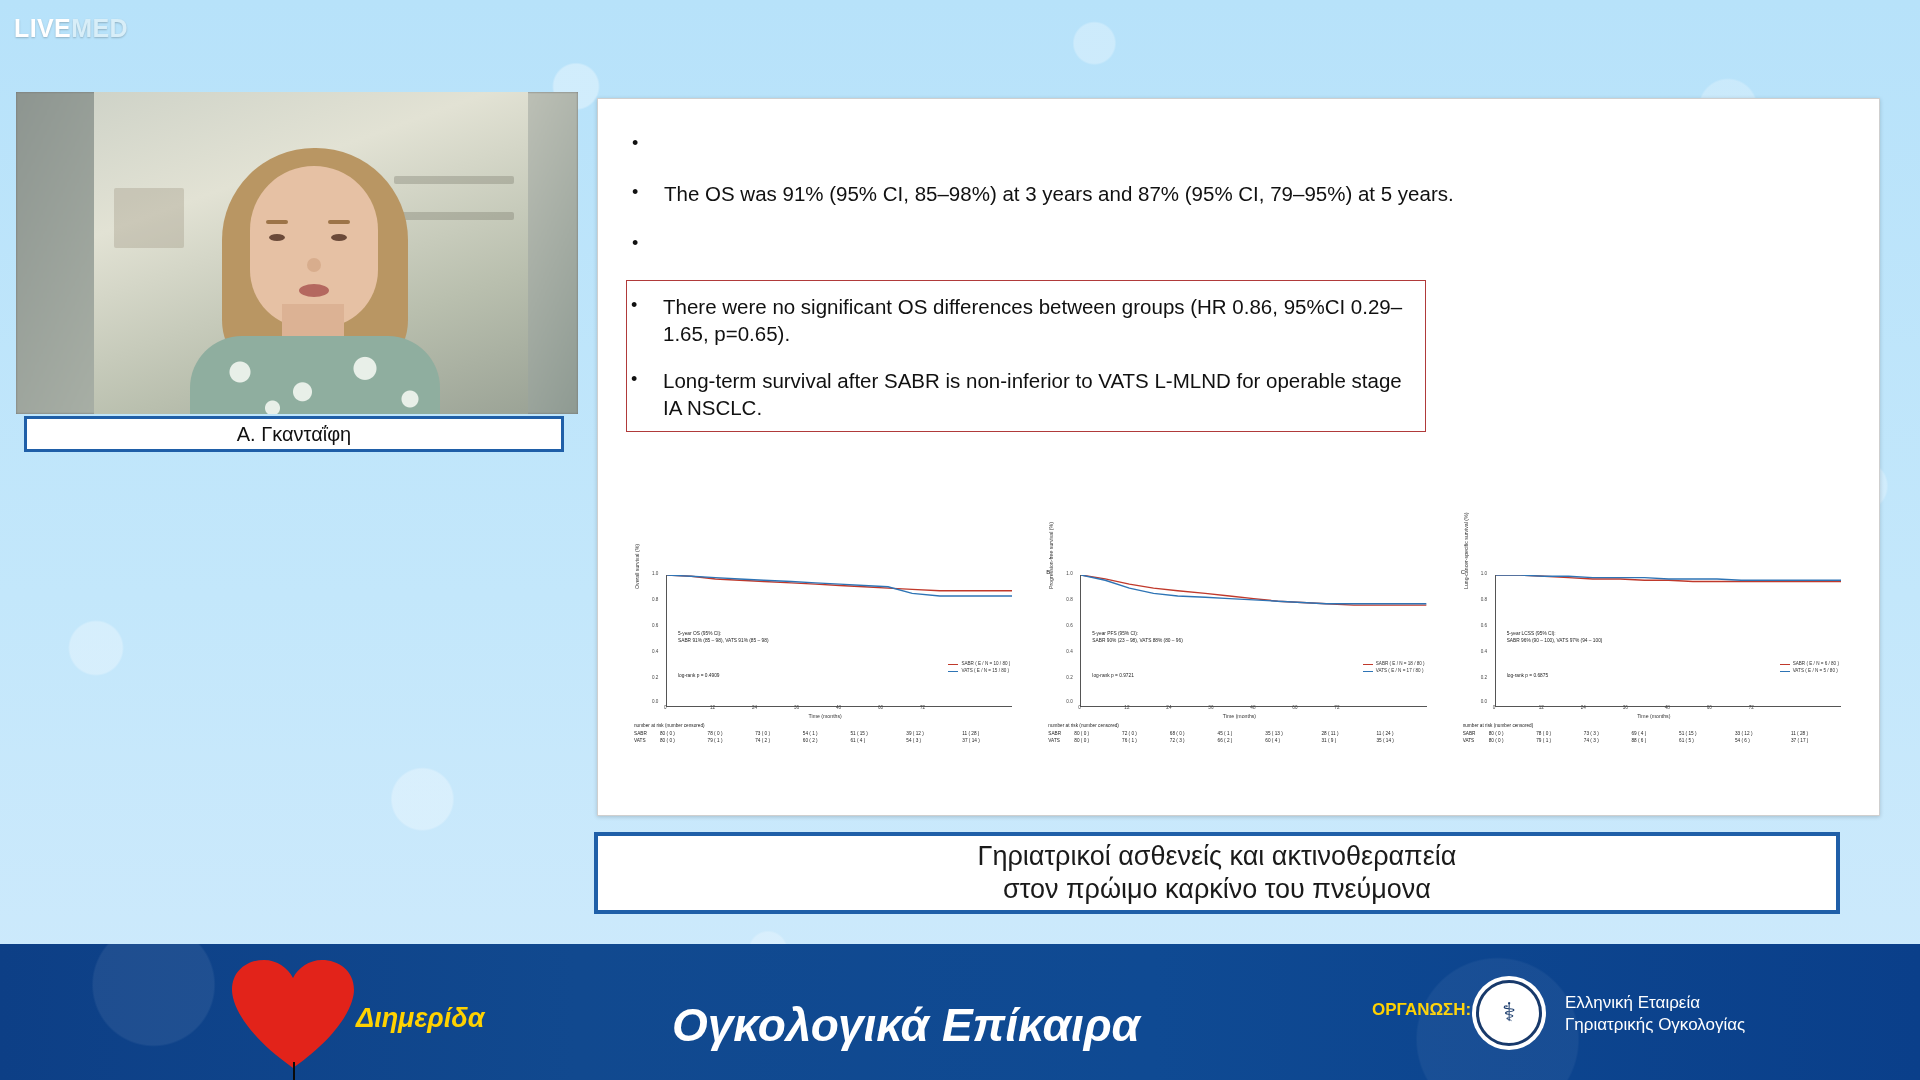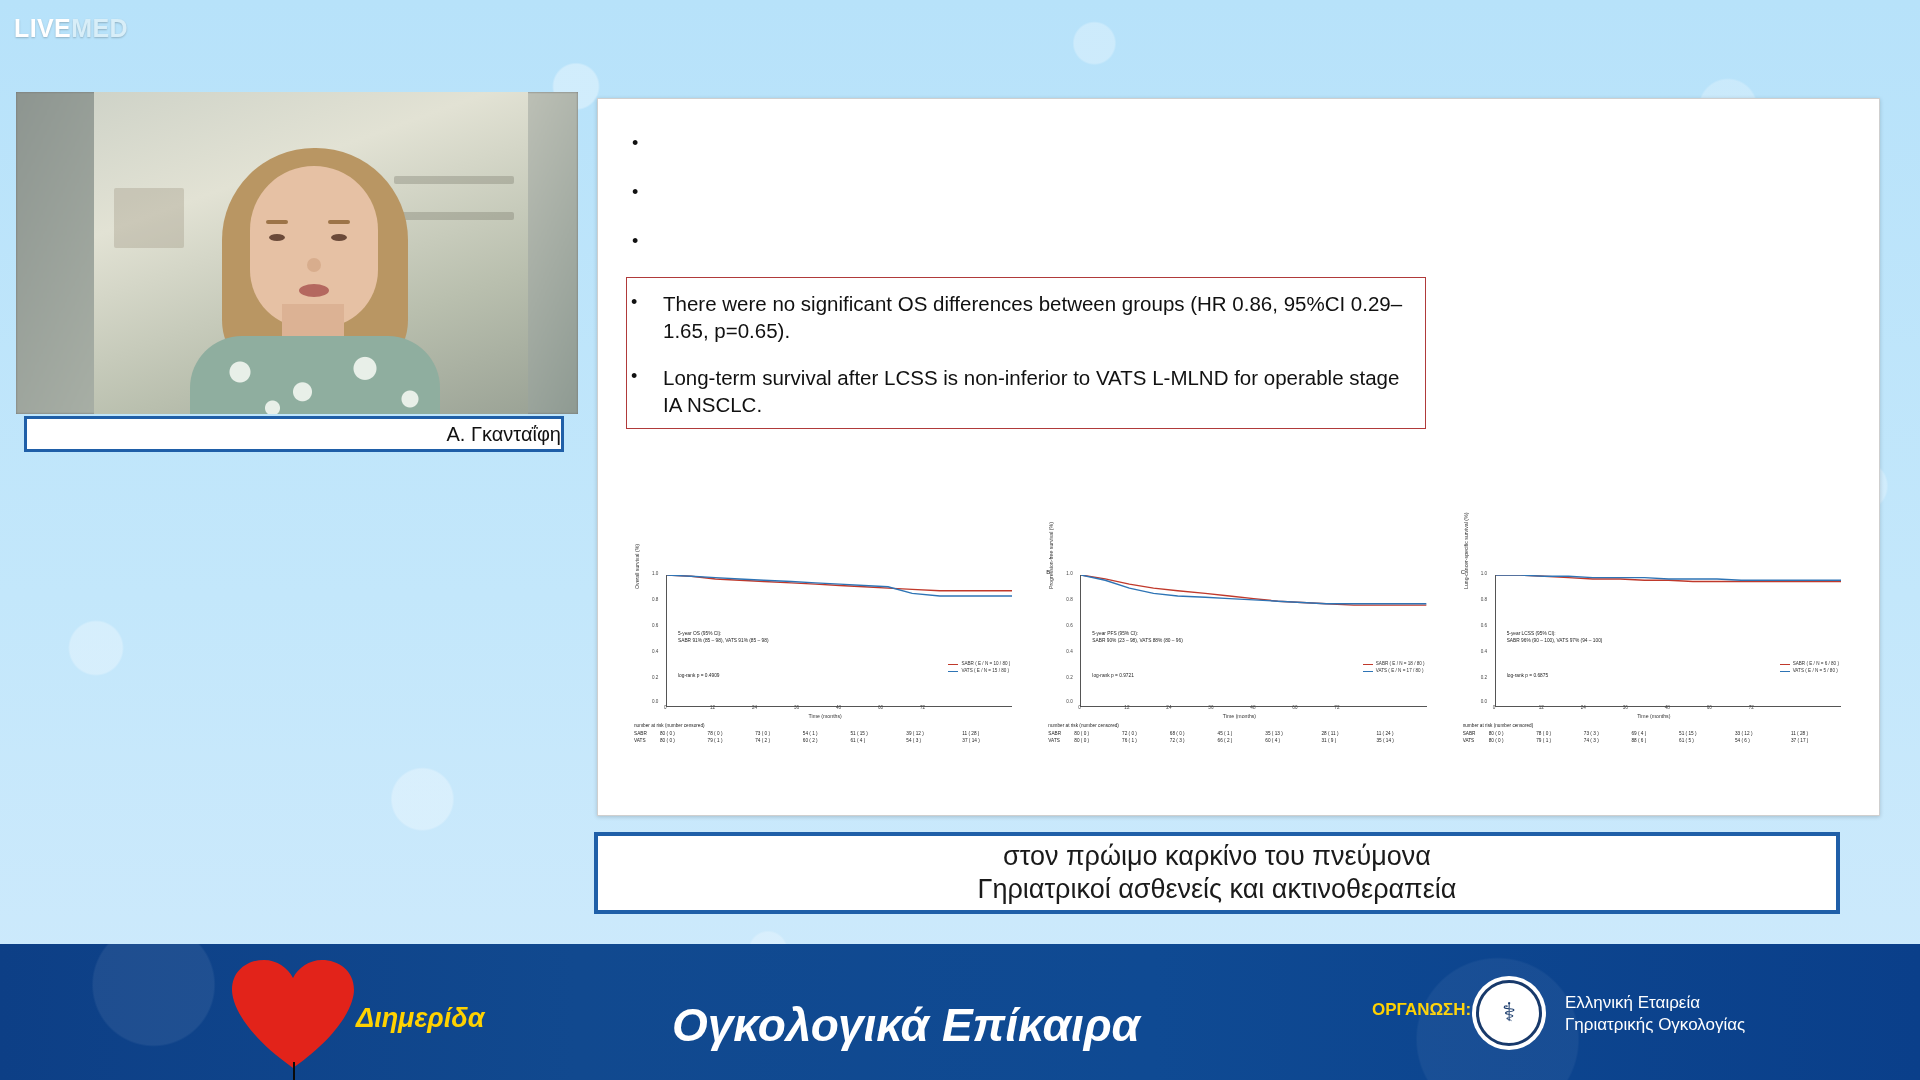--- a/index.html
+++ b/index.html
@@ -78,21 +78,21 @@
   .brow{ position:absolute; width:22px; height:4px; background:#9d7448; border-radius:3px;}
   .mouth{position:absolute; left:205px; top:192px; width:30px; height:13px; background:#b4685f; border-radius:50%;}
   .nose{position:absolute; left:213px; top:166px; width:14px; height:14px; background:#d8ad8d;border-radius:50%;}
 
   
   #nameplate {
     position: absolute; left: 24px; top: 416px;
     width: 540px; height: 36px;
     background: #ffffff;
     border: 3px solid #1f5fa8;
-    display: flex; align-items: center; justify-content: flex-end;
+    display: flex; align-items: center; justify-content: center;
   }
   #nameplate span {
     font-size: 20px; color: #111; font-weight: 500;
   }
 
   
   #slide {
     position: absolute; left: 597px; top: 98px;
     width: 1283px; height: 718px;
     background: #ffffff;
@@ -258,34 +258,35 @@
   </div>
 
   <div id="slide">
 
     <div class="bullets">
       <div class="bullet">
         <span class="dot">•</span>
       </div>
       <div class="bullet">
         <span class="dot">•</span>
+        <span class="txt">The OS was 91% (95% CI, 85–98%) at 3 years and 87% (95% CI, 79–95%) at 5 years.</span>
       </div>
       <div class="bullet">
         <span class="dot">•</span>
       </div>
     </div>
 
     <div id="boxed">
       <div class="bullet">
         <span class="dot">•</span>
         <span class="txt">There were no significant OS differences between groups (HR 0.86, 95%CI 0.29–1.65, p=0.65).</span>
       </div>
       <div class="bullet">
         <span class="dot">•</span>
-        <span class="txt">Long-term survival after LCSS is non-inferior to VATS L-MLND for operable stage IA NSCLC.</span>
+        <span class="txt">Long-term survival after SABR is non-inferior to VATS L-MLND for operable stage IA NSCLC.</span>
       </div>
     </div>
 
     <div id="figures">
 
       <div class="fig">
         <div class="panel-letter"></div>
         <div class="ylab">Overall survival (%)</div>
         <div class="ytick" style="top:2px;">1.0</div>
         <div class="ytick" style="top:28px;">0.8</div>
@@ -476,22 +477,22 @@
             </tr>
           </tbody>
             </table>
         </div>
       </div>
 
     </div>
   </div>
 
   <div id="talk-title">
+    <div>Γηριατρικοί ασθενείς και ακτινοθεραπεία</div>
     <div>στον πρώιμο καρκίνο του πνεύμονα</div>
-    <div>Γηριατρικοί ασθενείς και ακτινοθεραπεία</div>
   </div>
 
   <div id="banner">
     <div id="heart">
       <div class="h"></div>
       <div class="str"></div>
     </div>
     <div class="deca">Διημερίδα</div>
     <div class="maintitle">Ογκολογικά Επίκαιρα</div>
     <div class="org-label">ΟΡΓΑΝΩΣΗ:</div>

